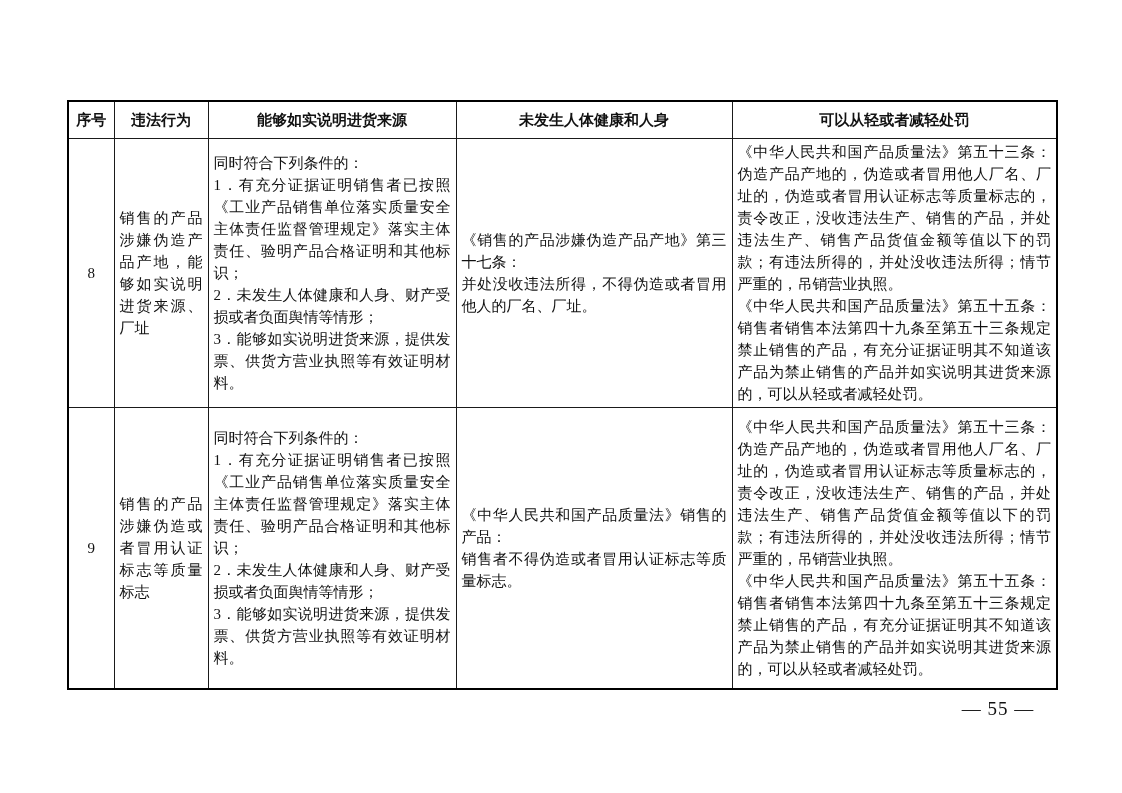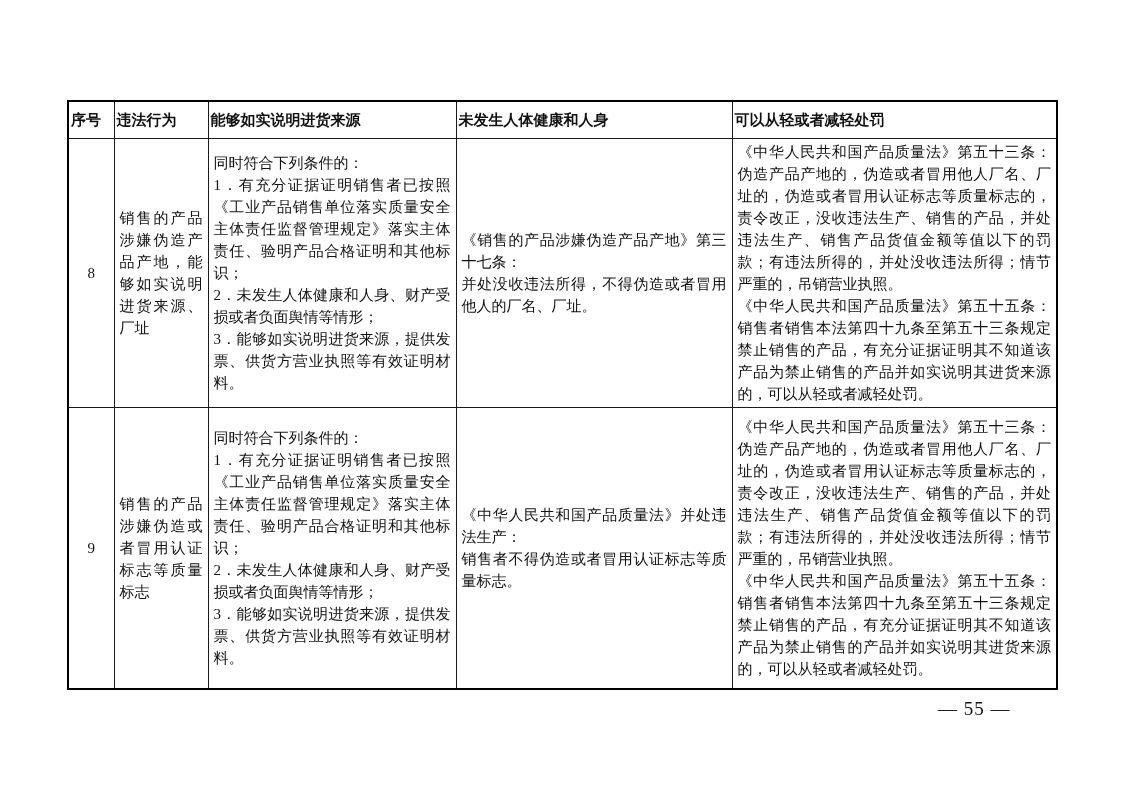--- a/index.html
+++ b/index.html
@@ -32,21 +32,21 @@
     font-size: 15px;
     line-height: 22px;
     vertical-align: middle;
     overflow: hidden;
   }
   tr.header-row {
     height: 37px;
   }
   tr.header-row th {
     font-weight: bold;
-    text-align: left;
+    text-align: center;
     padding: 0 2px;
   }
   tr.body-row-8 { height: 266px; }
   tr.body-row-9 { height: 282px; }
   td.cell-seq {
     text-align: center;
     font-size: 16px;
   }
   td.cell-text {
     text-align: justify;
@@ -58,20 +58,21 @@
   td p {
     margin: 0;
     text-align: justify;
     text-justify: inter-ideograph;
   }
   .page-number {
     position: absolute;
     left: 938px;
     top: 698px;
     width: 120px;
+    text-align: center;
     font-size: 19px;
     letter-spacing: 1px;
     color: #111111;
     white-space: nowrap;
   }
 </style>
 </head>
 <body>
 
 <div class="page">
@@ -115,21 +116,21 @@
       <tr class="body-row-9">
         <td class="cell-seq">9</td>
         <td class="cell-text">销售的产品涉嫌伪造或者冒用认证标志等质量标志</td>
         <td class="cell-top">
           <p>同时符合下列条件的：</p>
           <p>1．有充分证据证明销售者已按照《工业产品销售单位落实质量安全主体责任监督管理规定》落实主体责任、验明产品合格证明和其他标识；</p>
           <p>2．未发生人体健康和人身、财产受损或者负面舆情等情形；</p>
           <p>3．能够如实说明进货来源，提供发票、供货方营业执照等有效证明材料。</p>
         </td>
         <td>
-          <p>《中华人民共和国产品质量法》并处违法生产：</p>
+          <p>《中华人民共和国产品质量法》销售的产品：</p>
           <p>销售者不得伪造或者冒用认证标志等质量标志。</p>
         </td>
         <td class="cell-top">
           <p>《中华人民共和国产品质量法》第五十三条：伪造产品产地的，伪造或者冒用他人厂名、厂址的，伪造或者冒用认证标志等质量标志的，责令改正，没收违法生产、销售的产品，并处违法生产、销售产品货值金额等值以下的罚款；有违法所得的，并处没收违法所得；情节严重的，吊销营业执照。</p>
           <p>《中华人民共和国产品质量法》第五十五条：销售者销售本法第四十九条至第五十三条规定禁止销售的产品，有充分证据证明其不知道该产品为禁止销售的产品并如实说明其进货来源的，可以从轻或者减轻处罚。</p>
         </td>
       </tr>
     </tbody>
   </table>
 

